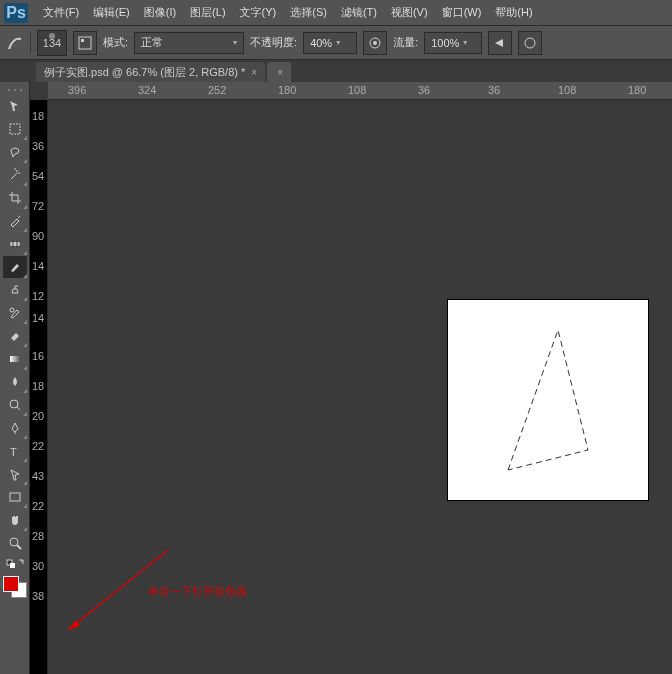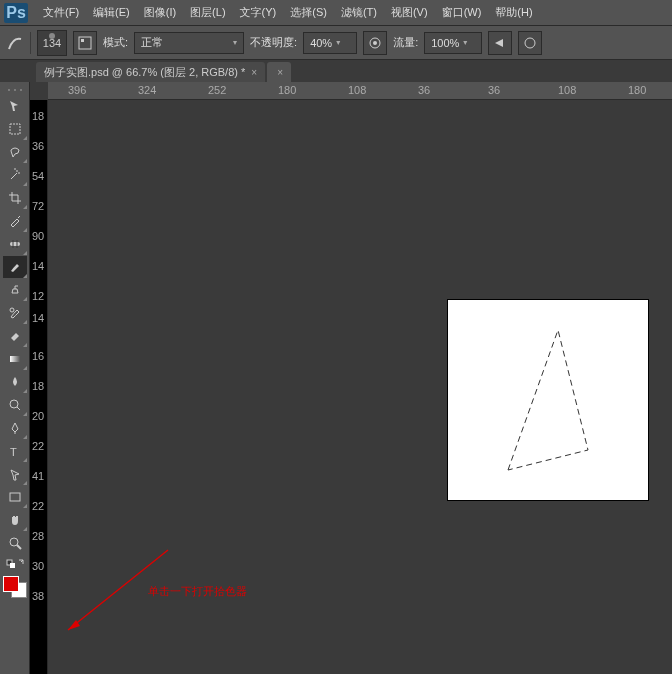--- a/index.html
+++ b/index.html
@@ -275,21 +275,21 @@
         <span style="top:70px">54</span>
         <span style="top:100px">72</span>
         <span style="top:130px">90</span>
         <span style="top:160px">14</span>
         <span style="top:190px">12</span>
         <span style="top:212px">14</span>
         <span style="top:250px">16</span>
         <span style="top:280px">18</span>
         <span style="top:310px">20</span>
         <span style="top:340px">22</span>
-        <span style="top:370px">41</span>
+        <span style="top:370px">43</span>
         <span style="top:400px">22</span>
         <span style="top:430px">28</span>
         <span style="top:460px">30</span>
         <span style="top:490px">38</span>
       </div>
       <div class="canvas-area">
         <div class="canvas" style="left:400px;top:200px;width:200px;height:200px">
           <svg width="200" height="200">
             <path d="M60 170 L110 30 L140 150 Z" fill="none" stroke="#333" stroke-width="1" stroke-dasharray="6 4"></path>
           </svg>

